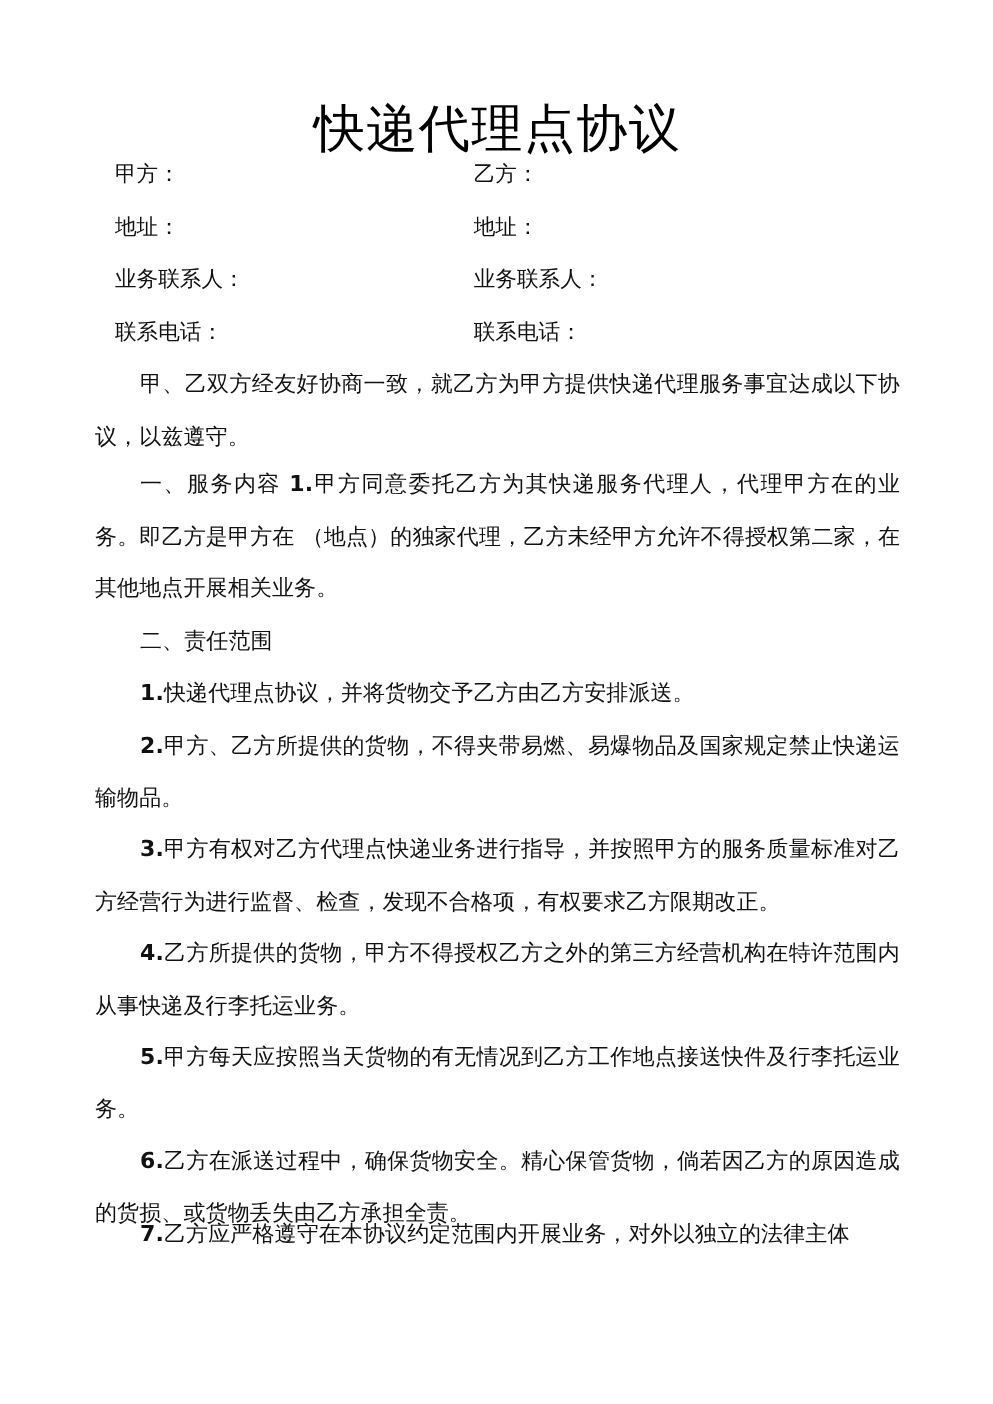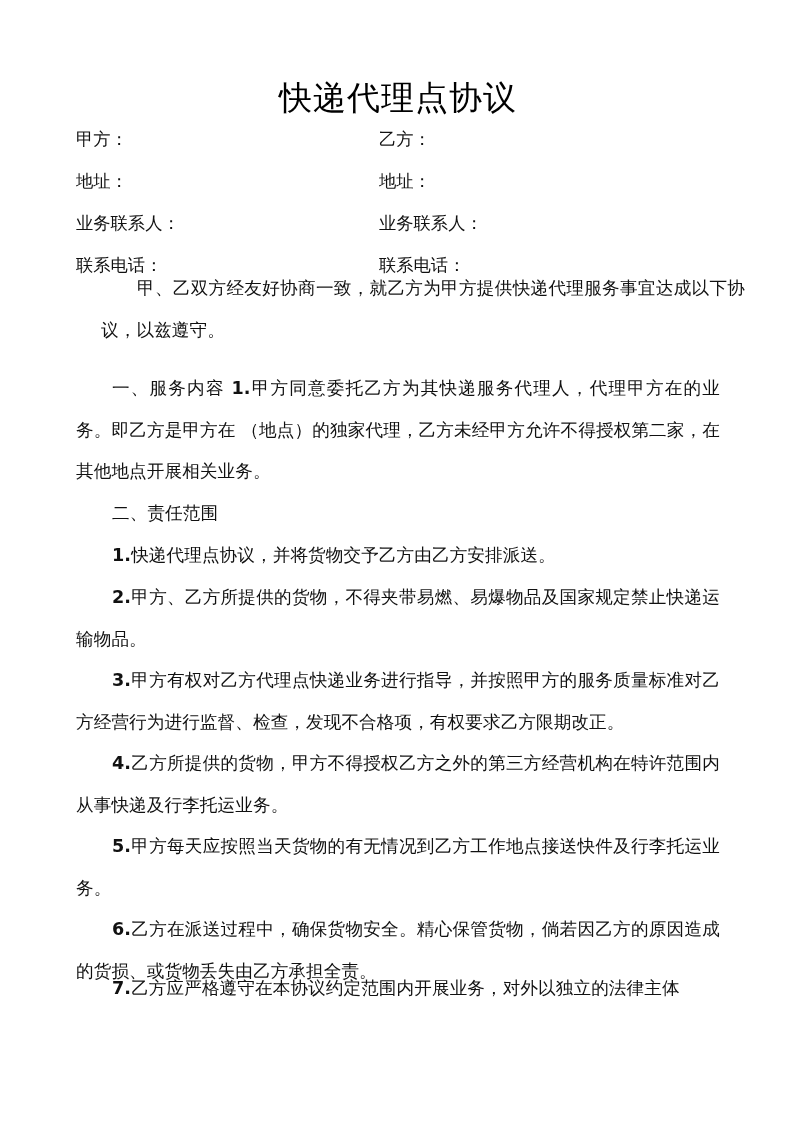--- a/index.html
+++ b/index.html
@@ -1,22 +1,22 @@
 <!DOCTYPE html>
 <html><head>
 <meta charset="utf-8">
 <style>
   html, body { margin: 0; padding: 0; background: #ffffff; }
   body { width: 794px; height: 1123px; position: relative; overflow: hidden;
          font-family: "DejaVu Serif", "Liberation Serif", serif; color: #111; }
   .page { position: absolute; left: 76px; top: 0; width: 644px; }
   .title { position: absolute; left: 0; width: 644px; top: 76px; text-align: center;
-           font-size: 33px; letter-spacing: 1px; font-weight: normal; color: #000; }
+           font-size: 41px; letter-spacing: 1px; font-weight: normal; color: #000; }
   .party-row { position: absolute; left: 0; width: 644px; height: 28px; font-size: 17.3px; }
-  .party-row .left { position: absolute; left: 0; }
+  .party-row .left { position: absolute; left: 16px; }
   .party-row .right { position: absolute; left: 280px; margin-left: 23px; }
   .para { position: absolute; left: 0; width: 644px; font-size: 17.6px; line-height: 41.6px;
           text-align: justify; text-align-last: left; letter-spacing: 0.1px; }
   .indent { text-indent: 36px; }
   .num { font-family: "DejaVu Sans", "Liberation Sans", sans-serif; font-weight: bold; }
 </style>
 </head>
 <body>
 
 <div class="page">
@@ -32,21 +32,21 @@
   </div>
   <div class="party-row" style="top:211px;">
     <span class="left">业务联系人：</span>
     <span class="right">业务联系人：</span>
   </div>
   <div class="party-row" style="top:253px;">
     <span class="left">联系电话：</span>
     <span class="right">联系电话：</span>
   </div>
 
-  <div class="para indent" style="top:268px;margin-left:25px;">甲、乙双方经友好协商一致，就乙方为甲方提供快递代理服务事宜达成以下协议，以兹遵守。</div>
+  <div class="para indent" style="top:288px;">甲、乙双方经友好协商一致，就乙方为甲方提供快递代理服务事宜达成以下协议，以兹遵守。</div>
 
   <div class="para indent" style="top:368px;"><span>一、服务内容</span> <span class="num">1.</span><span>甲方同意委托乙方为其快递服务代理人，代理甲方在的业务。即乙方是甲方在 （地点）的独家代理，乙方未经甲方允许不得授权第二家，在其他地点开展相关业务。</span></div>
 
   <div class="para indent" style="top:493px;">二、责任范围</div>
 
   <div class="para indent" style="top:535px;"><span class="num">1.</span><span>快递代理点协议，并将货物交予乙方由乙方安排派送。</span></div>
 
   <div class="para indent" style="top:577px;"><span class="num">2.</span><span>甲方、乙方所提供的货物，不得夹带易燃、易爆物品及国家规定禁止快递运输物品。</span></div>
 
   <div class="para indent" style="top:660px;"><span class="num">3.</span><span>甲方有权对乙方代理点快递业务进行指导，并按照甲方的服务质量标准对乙方经营行为进行监督、检查，发现不合格项，有权要求乙方限期改正。</span></div>

